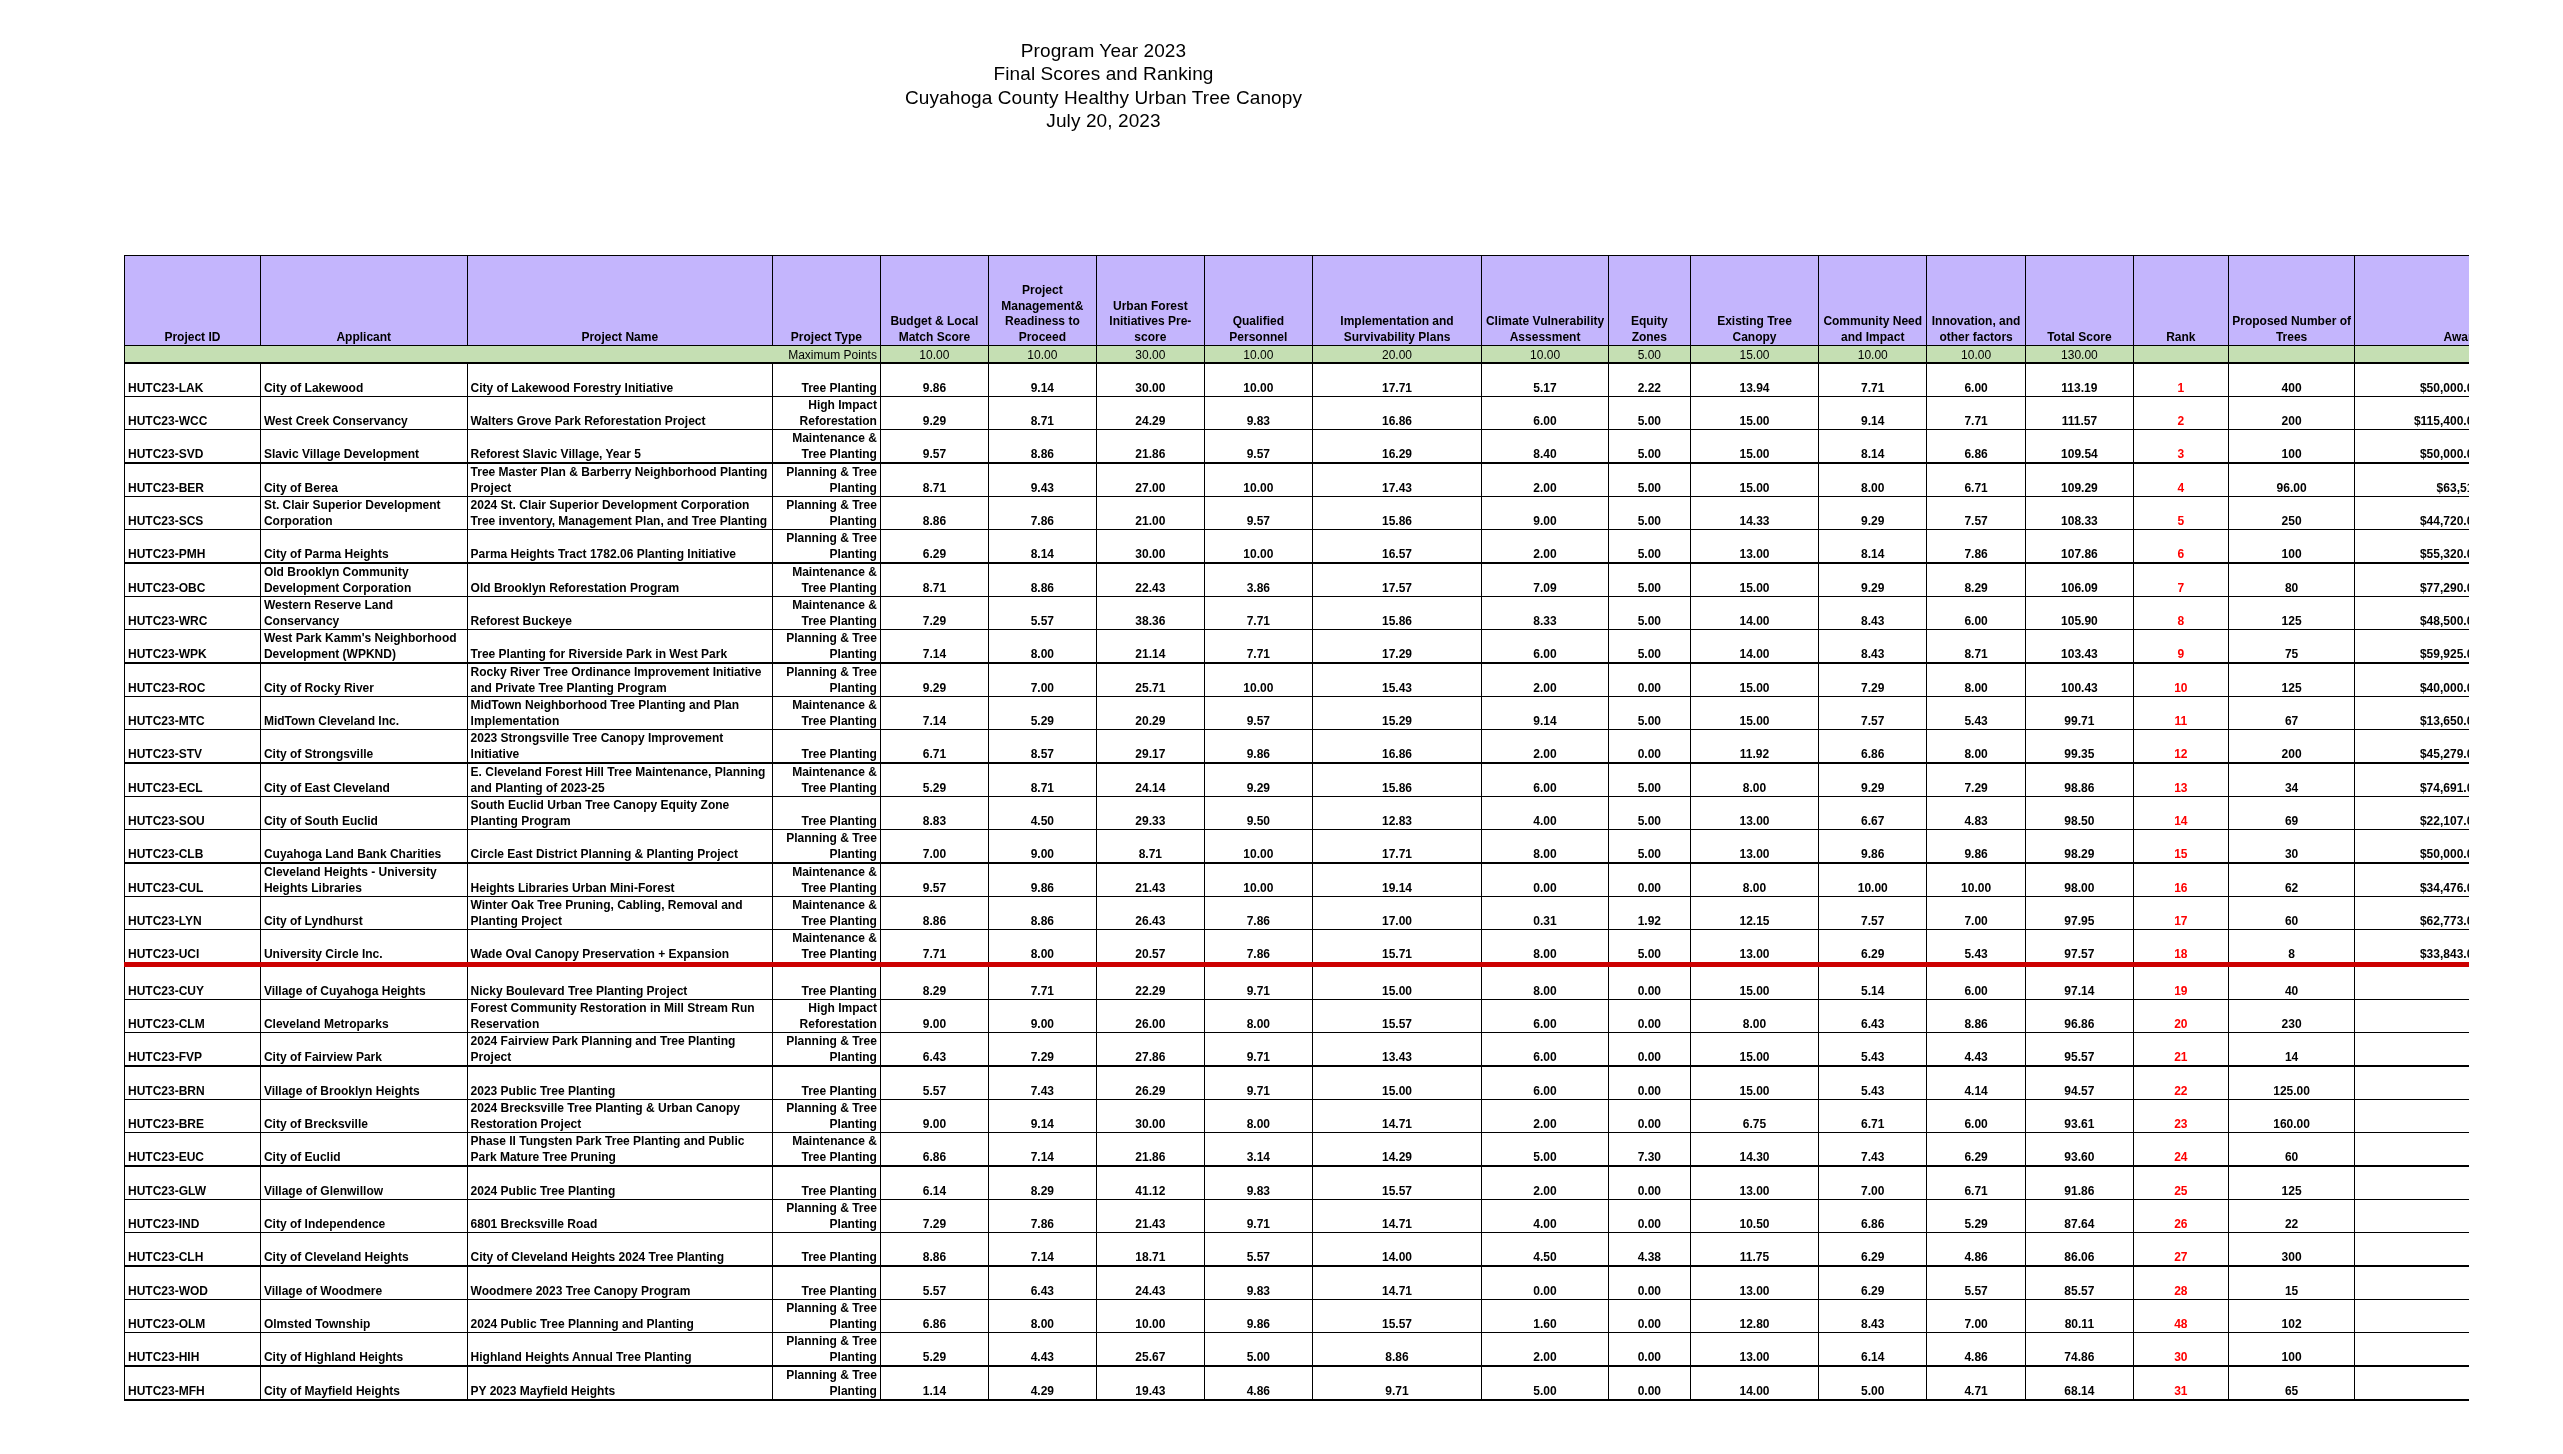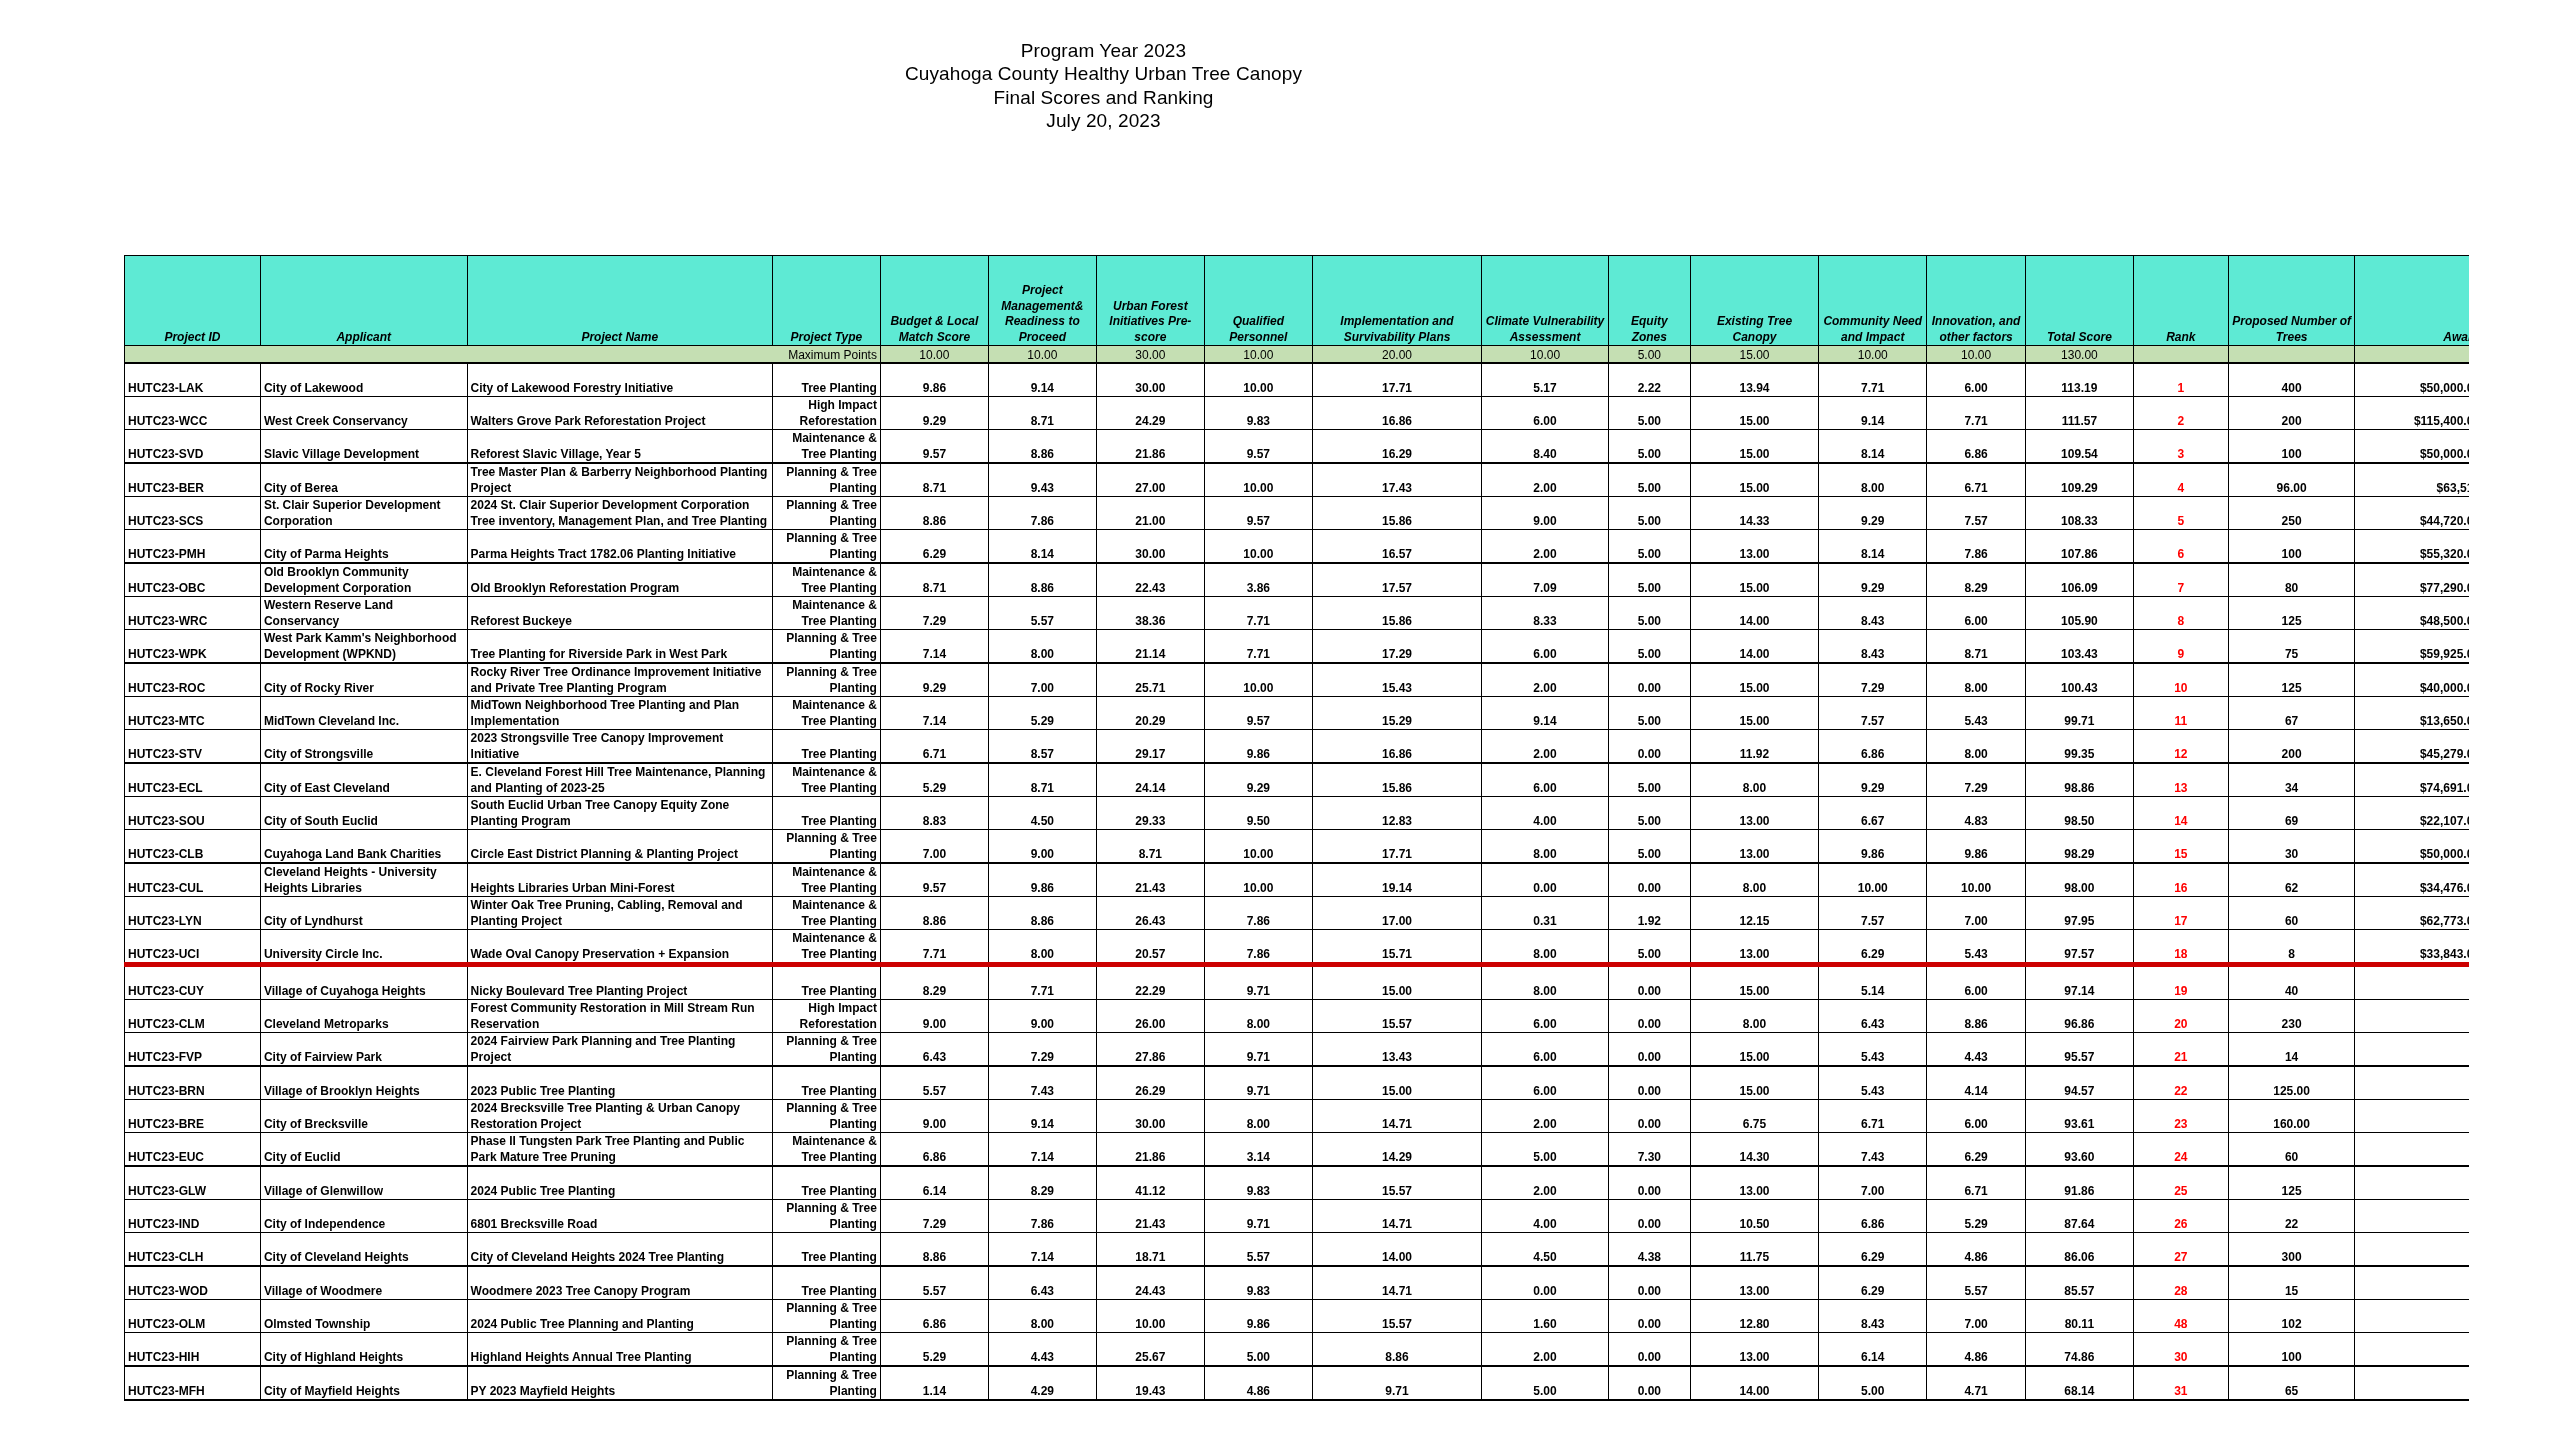--- a/index.html
+++ b/index.html
@@ -57,28 +57,27 @@
     overflow: hidden;
     white-space: normal;
     word-break: normal;
   }
 
   
   table.grid { outline: 2.3px solid #000; outline-offset: 0px; }
 
   
   thead th {
-    background: #5eead4;
+    background: #c4b5fd;
     text-align: center;
     vertical-align: bottom;
     font-weight: 400;
     height: 89px;
     padding-bottom: 3.8px;
     border-top: 2.3px solid #000;
-    font-style: italic;
   }
 
   tr.maxpoints td {
     background: #c5dfb3;
     font-weight: 400;
     text-align: center;
     height: 16px;
     line-height: 14.3px;
     padding: 0 9px;
     border-bottom: 2.3px solid #000;
@@ -129,22 +128,22 @@
   col.w-ts     { width: 58px; }
   col.w-rank   { width: 51px; }
   col.w-trees  { width: 68px; }
   col.w-award  { width: 69px; }
 </style>
 </head>
 <body>
 
 <div id="title-block">
   <div class="tline">Program Year 2023</div>
+  <div class="tline">Final Scores and Ranking</div>
   <div class="tline">Cuyahoga County Healthy Urban Tree Canopy</div>
-  <div class="tline">Final Scores and Ranking</div>
   <div class="tline">July 20, 2023</div>
 </div>
 
 <div id="table-wrap">
   <table class="grid">
     <colgroup>
       <col class="w-id">
         <col class="w-app">
         <col class="w-name">
         <col class="w-type">

